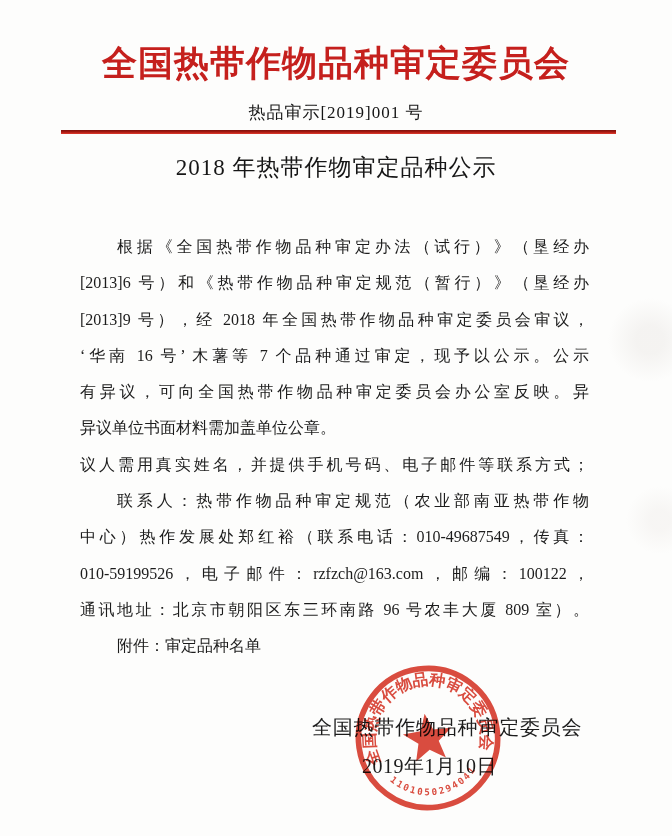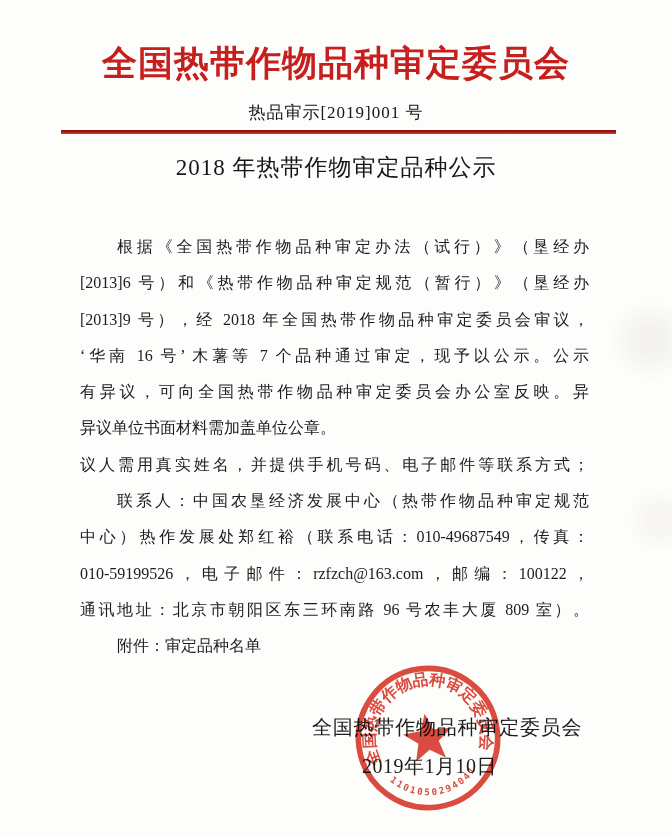--- a/index.html
+++ b/index.html
@@ -83,21 +83,21 @@
   <div class="doc-title">2018 年热带作物审定品种公示</div>
 
   <div class="body-block">
     <div class="ln jst ind2">根据《全国热带作物品种审定办法（试行）》（垦经办</div>
     <div class="ln jst">[2013]6 号）和《热带作物品种审定规范（暂行）》（垦经办</div>
     <div class="ln jst">[2013]9 号），经 2018 年全国热带作物品种审定委员会审议，</div>
     <div class="ln jst">‘华南 16 号’ 木薯等 7 个品种通过审定，现予以公示。公示</div>
     <div class="ln jst">有异议，可向全国热带作物品种审定委员会办公室反映。异</div>
     <div class="ln">异议单位书面材料需加盖单位公章。</div>
     <div class="ln jst">议人需用真实姓名，并提供手机号码、电子邮件等联系方式；</div>
-    <div class="ln jst ind2">联系人：中国农垦经济发展中心（热带作物品种审定规范</div>
+    <div class="ln jst ind2">联系人：热带作物品种审定规范（农业部南亚热带作物</div>
     <div class="ln jst">中心）热作发展处郑红裕（联系电话：010-49687549，传真：</div>
     <div class="ln jst">010-59199526，电子邮件：rzfzch@163.com，邮编：100122，</div>
     <div class="ln jst">通讯地址：北京市朝阳区东三环南路 96 号农丰大厦 809 室）。</div>
     <div class="ln ind2">附件：审定品种名单</div>
   </div>
 
   <div class="signature-org">全国热带作物品种审定委员会</div>
 
   <div class="signature-date">2019年1月10日</div>
 

